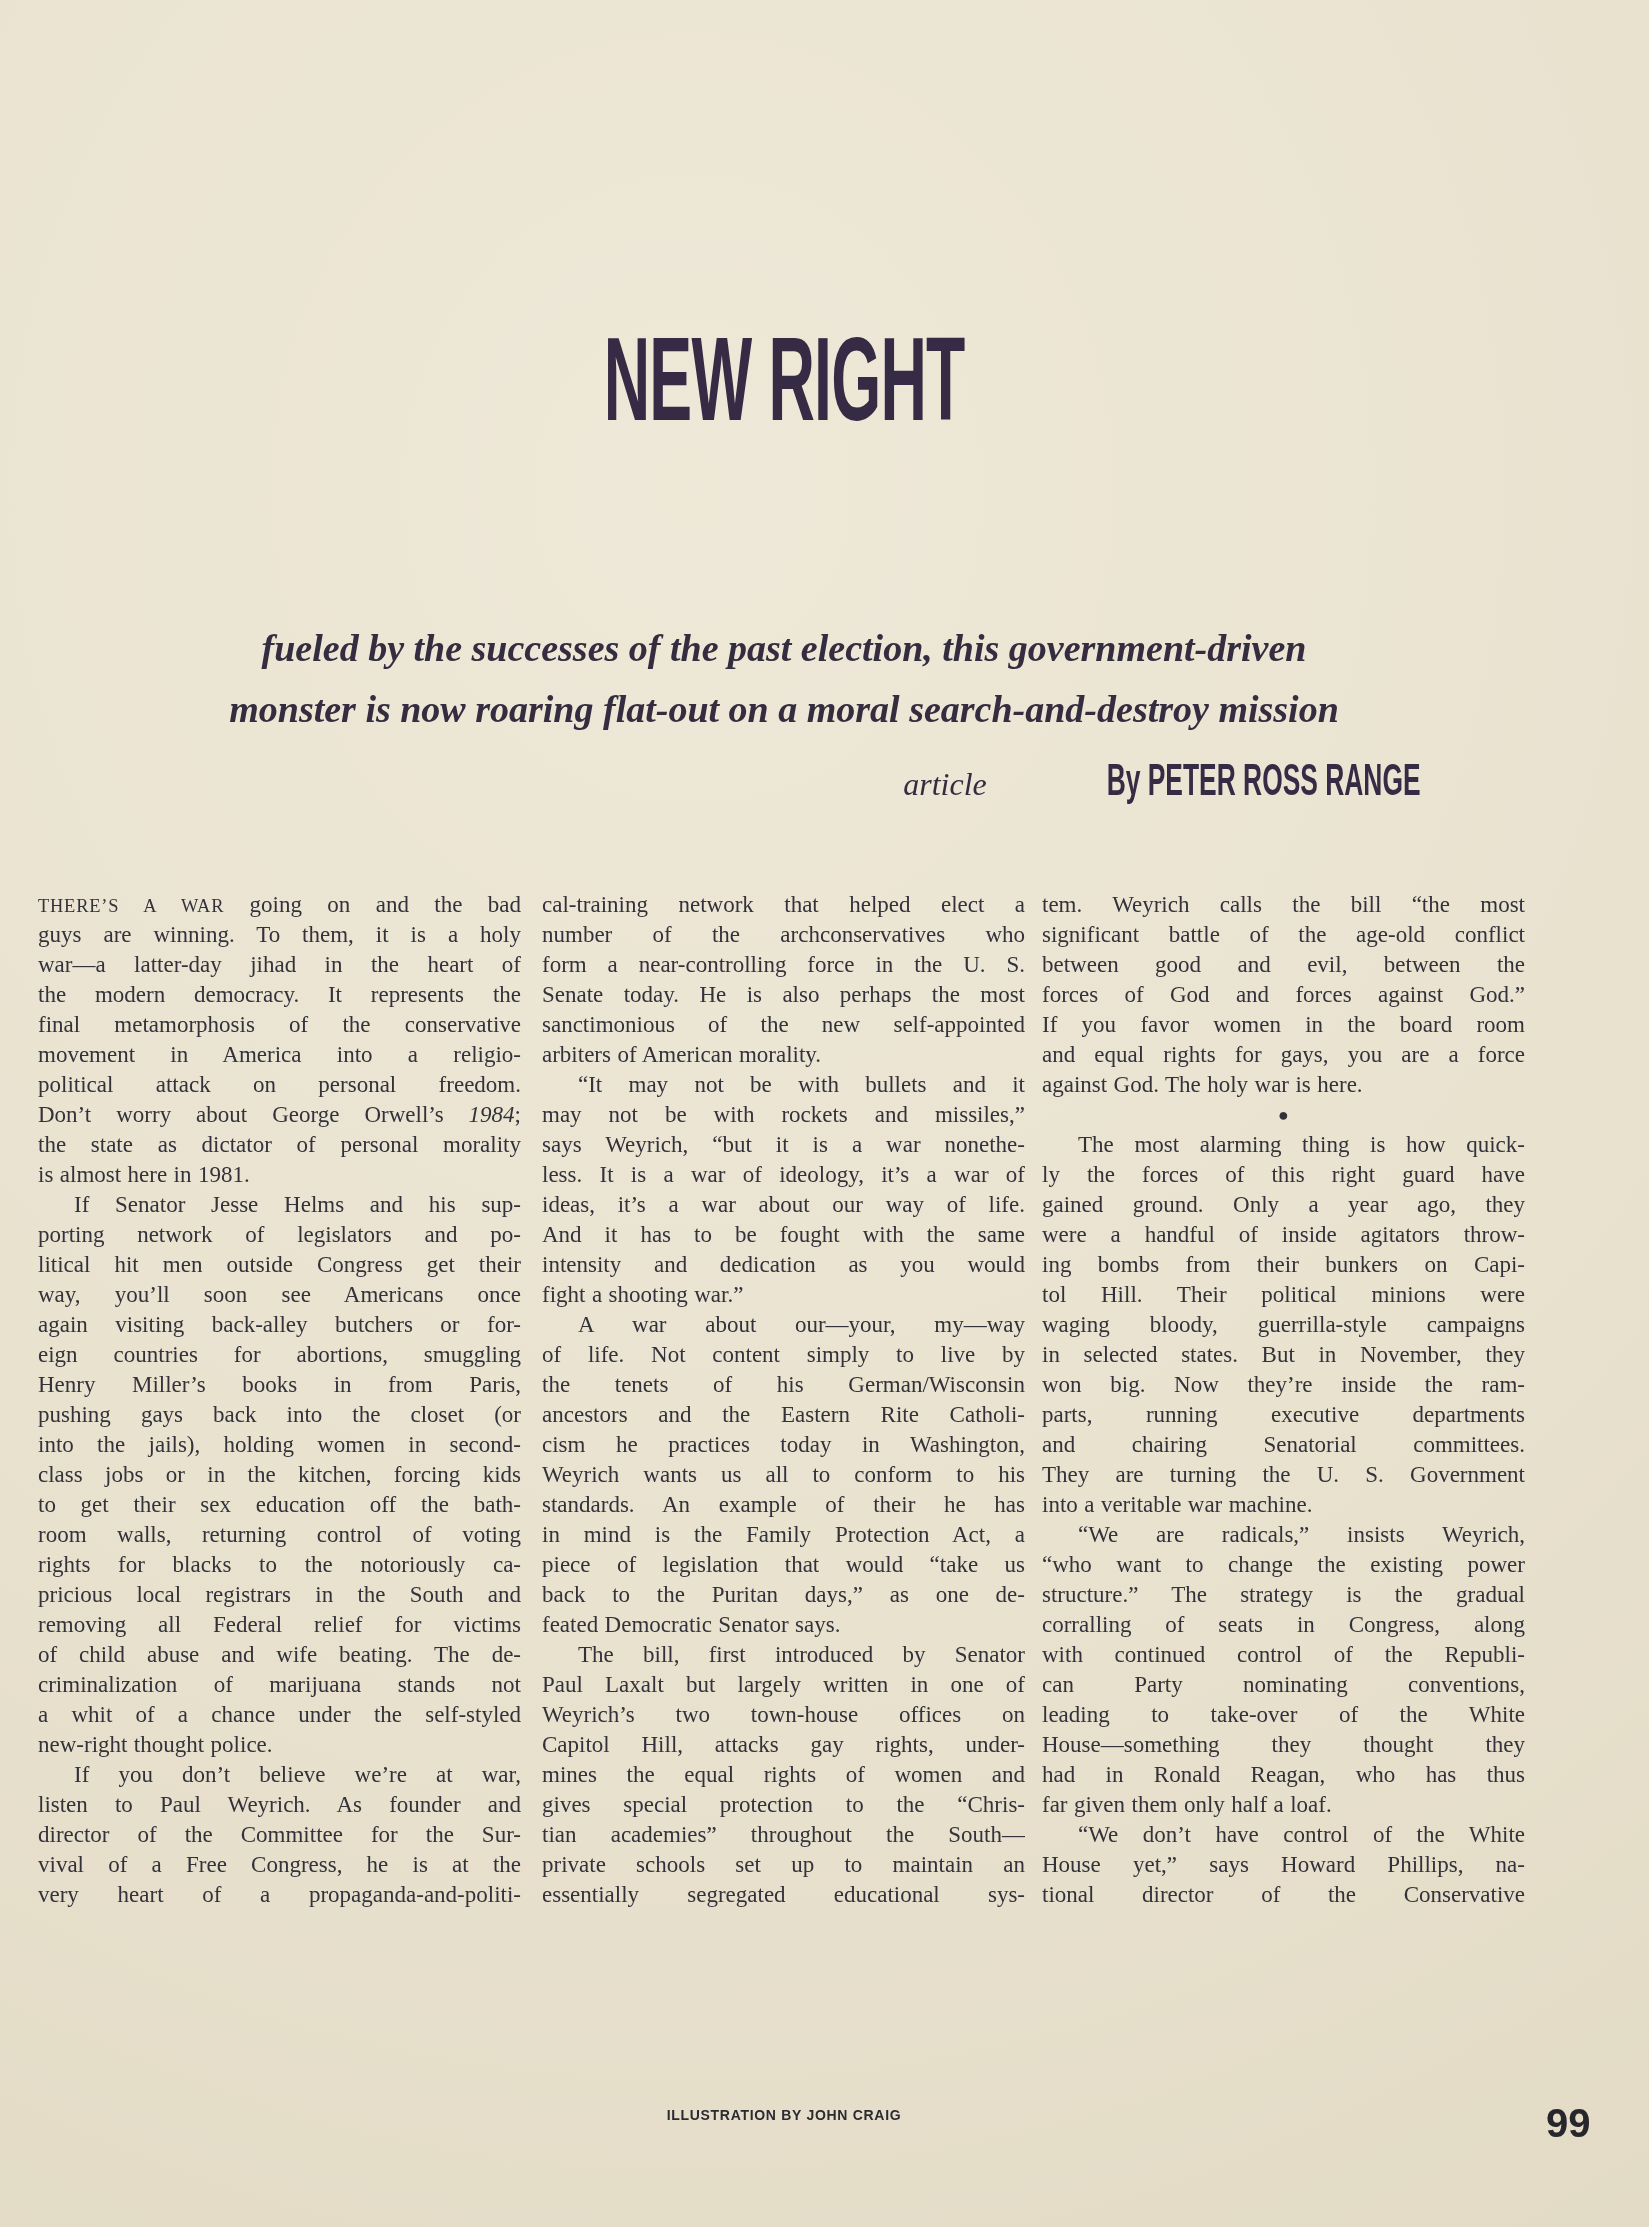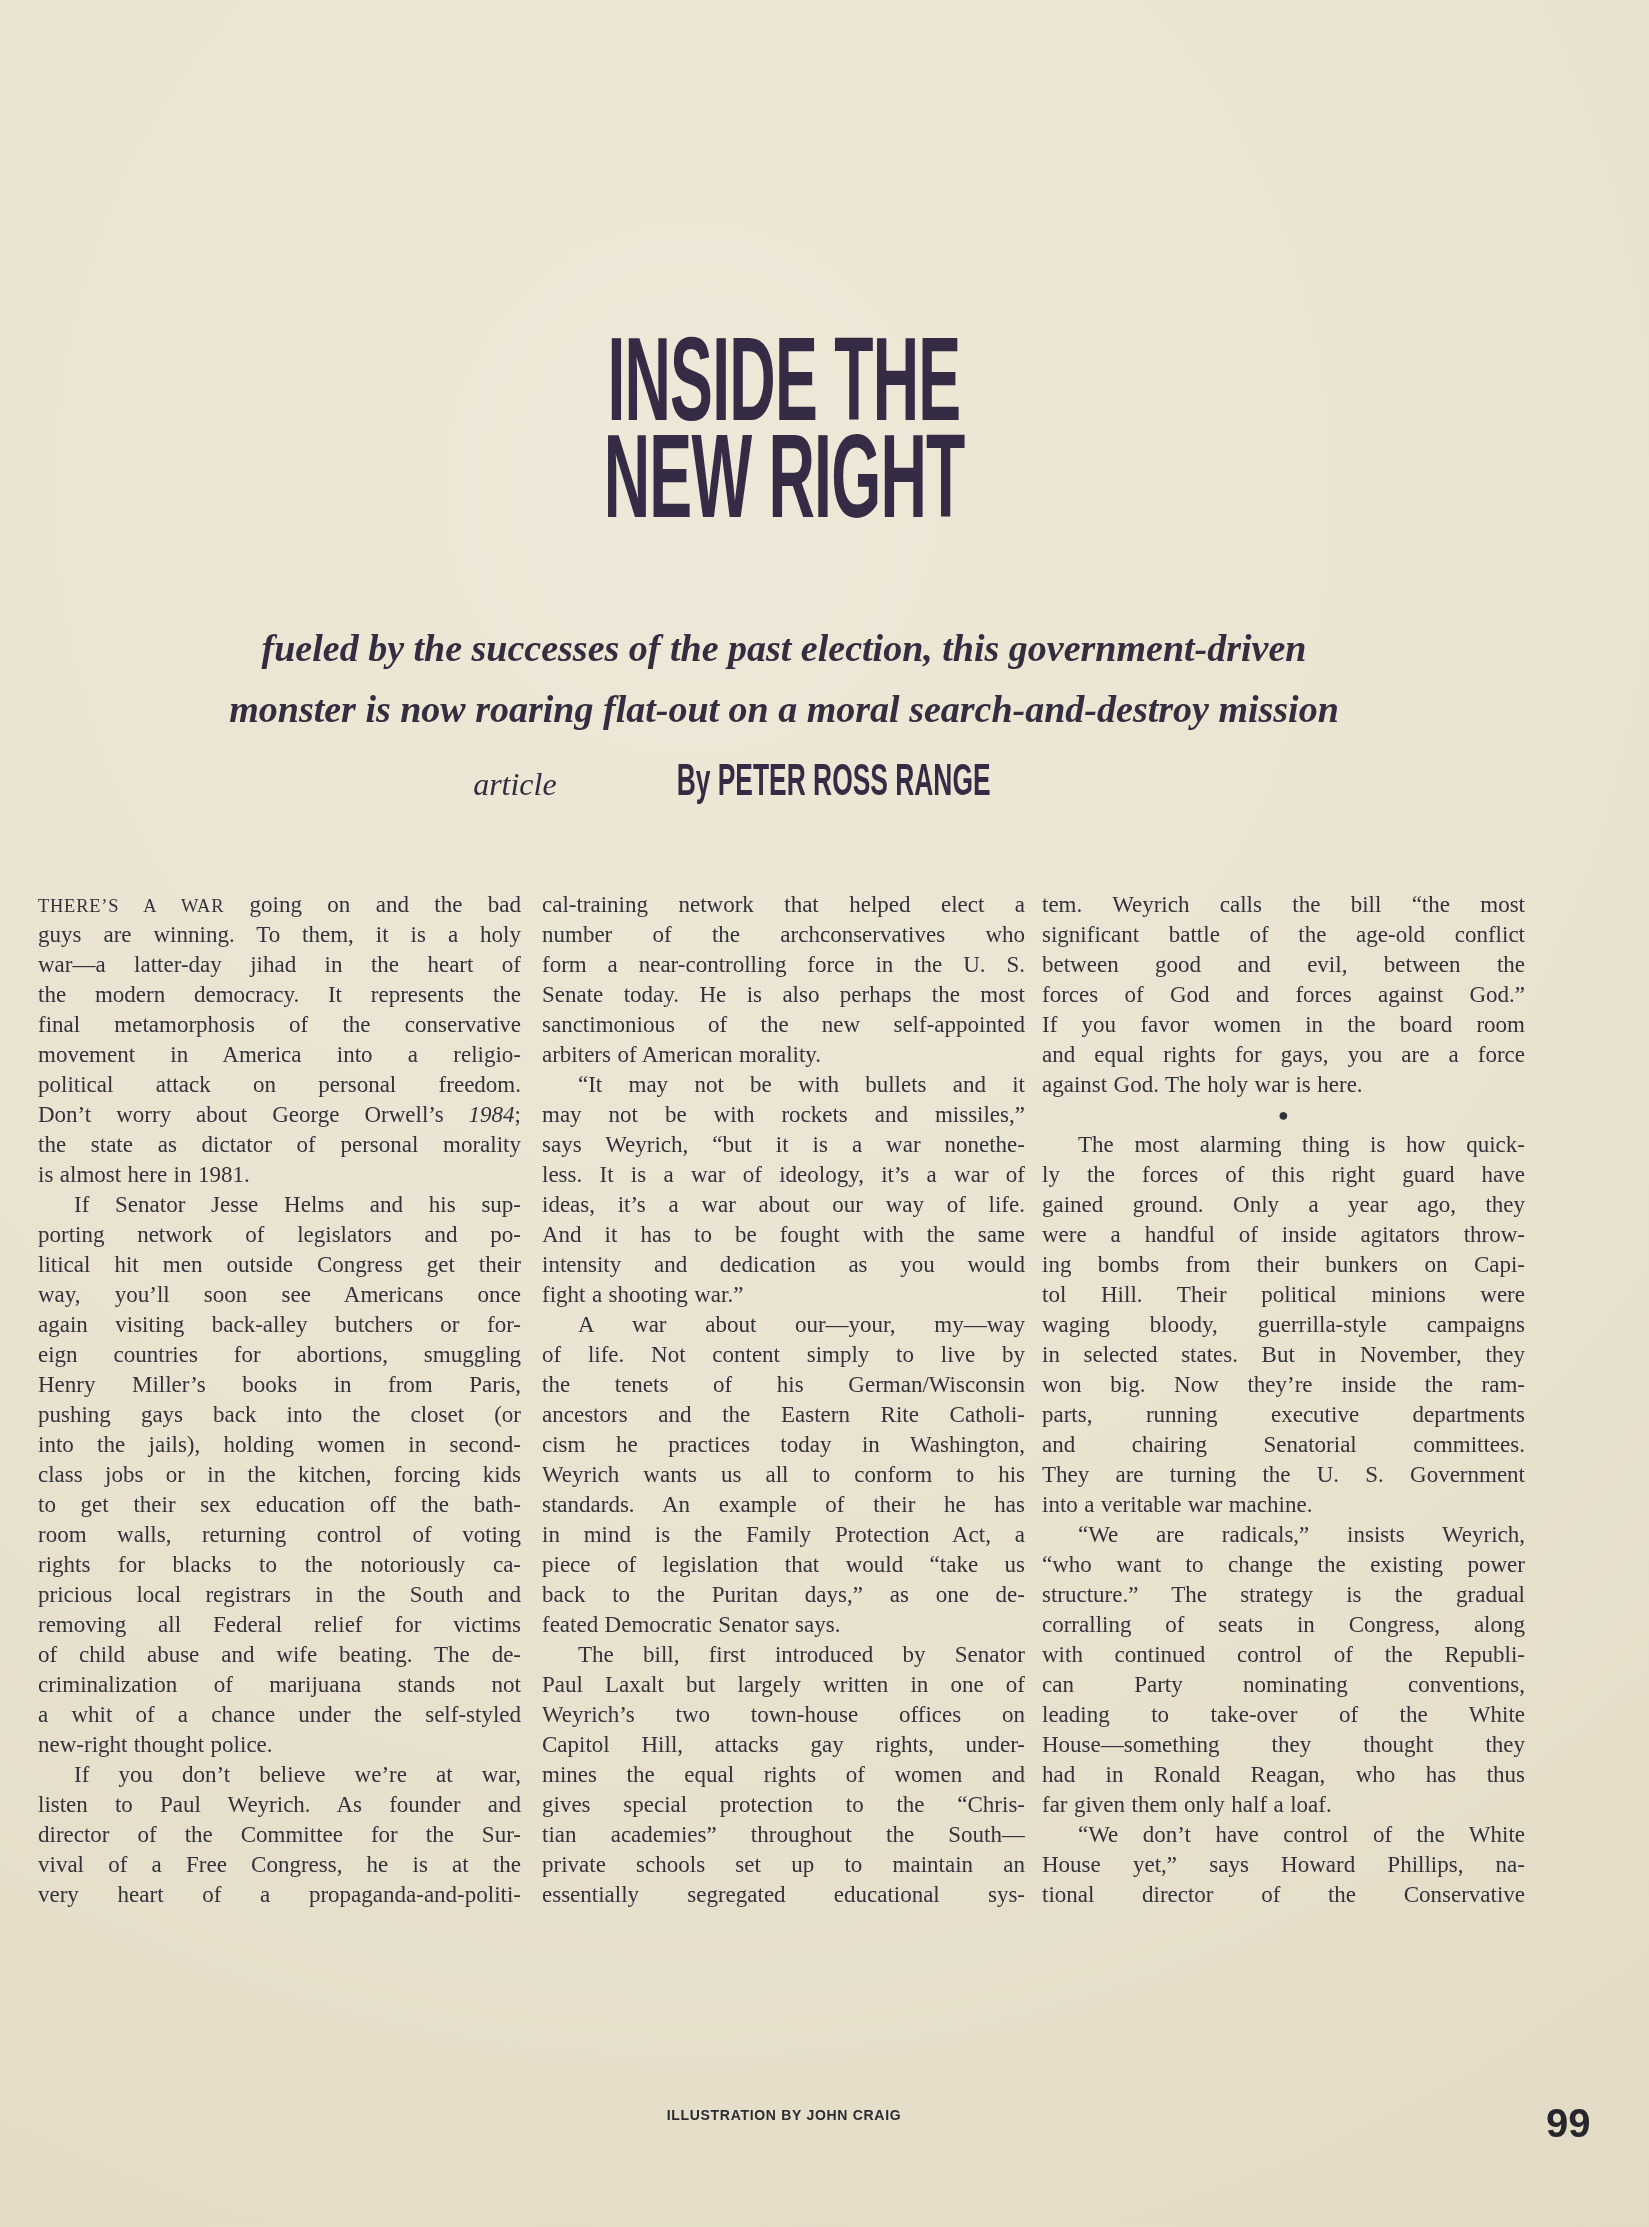--- a/index.html
+++ b/index.html
@@ -13,21 +13,21 @@
   }
   
   .masthead{position:absolute;left:43px;top:0;width:1482px;}
   .title{position:absolute;top:330px;left:0;width:100%;color:#362b44;text-align:center;}
   .title-line{height:97px;line-height:97px;font-family:"Liberation Sans",sans-serif;
     font-weight:700;font-size:119px;white-space:nowrap;}
   .title-line>span{display:inline-block;transform:scaleX(0.54);transform-origin:50% 50%;letter-spacing:-1.4px;}
   .subtitle{position:absolute;top:618px;left:0;width:100%;text-align:center;
     font-style:italic;font-size:38px;line-height:61px;color:#342d40;font-weight:bold;}
   .byline{position:absolute;top:755px;left:0;width:100%;
-    display:flex;align-items:baseline;justify-content:center;gap:15px;}
+    display:flex;align-items:baseline;justify-content:flex-end;gap:15px;}
   .byline-article{font-style:italic;font-size:32px;color:#342d40;}
   .byline-name{font-family:"Liberation Sans",sans-serif;font-weight:700;font-size:44px;
     color:#362b44;display:inline-block;transform:scaleX(0.6);transform-origin:50% 100%;white-space:nowrap;}
   
   .col{position:absolute;top:890px;width:483px;font-size:23px;line-height:30px;color:#33323b;}
   .col-1{left:38px;} .col-2{left:542px;} .col-3{left:1042px;}
   .line{text-align:justify;text-align-last:justify;height:30px;overflow:hidden;word-spacing:0.7px;}
   .line.fi{text-indent:36px;}
   .line.pl{text-align-last:left;}
   .line.ctr{text-align:center;text-align-last:center;font-size:18px;}
@@ -40,21 +40,20 @@
   .pageno{position:absolute;top:2101px;left:1546px;
     font-family:"Liberation Sans",sans-serif;font-size:40px;font-weight:700;color:#26262c;}
 </style>
 </head>
 <body>
 
 <div class="page">
 
   <div class="masthead">
     <div class="title">
-      <div class="title-line"><span>INSIDE THE</span></div>
       <div class="title-line"><span>NEW RIGHT</span></div>
     </div>
     <div class="subtitle">
       <div>fueled by the successes of the past election, this government-driven</div>
       <div>monster is now roaring flat-out on a moral search-and-destroy mission</div>
     </div>
     <div class="byline">
       <span class="byline-article">article</span>
       <span class="byline-name">By PETER ROSS RANGE</span>
     </div>

